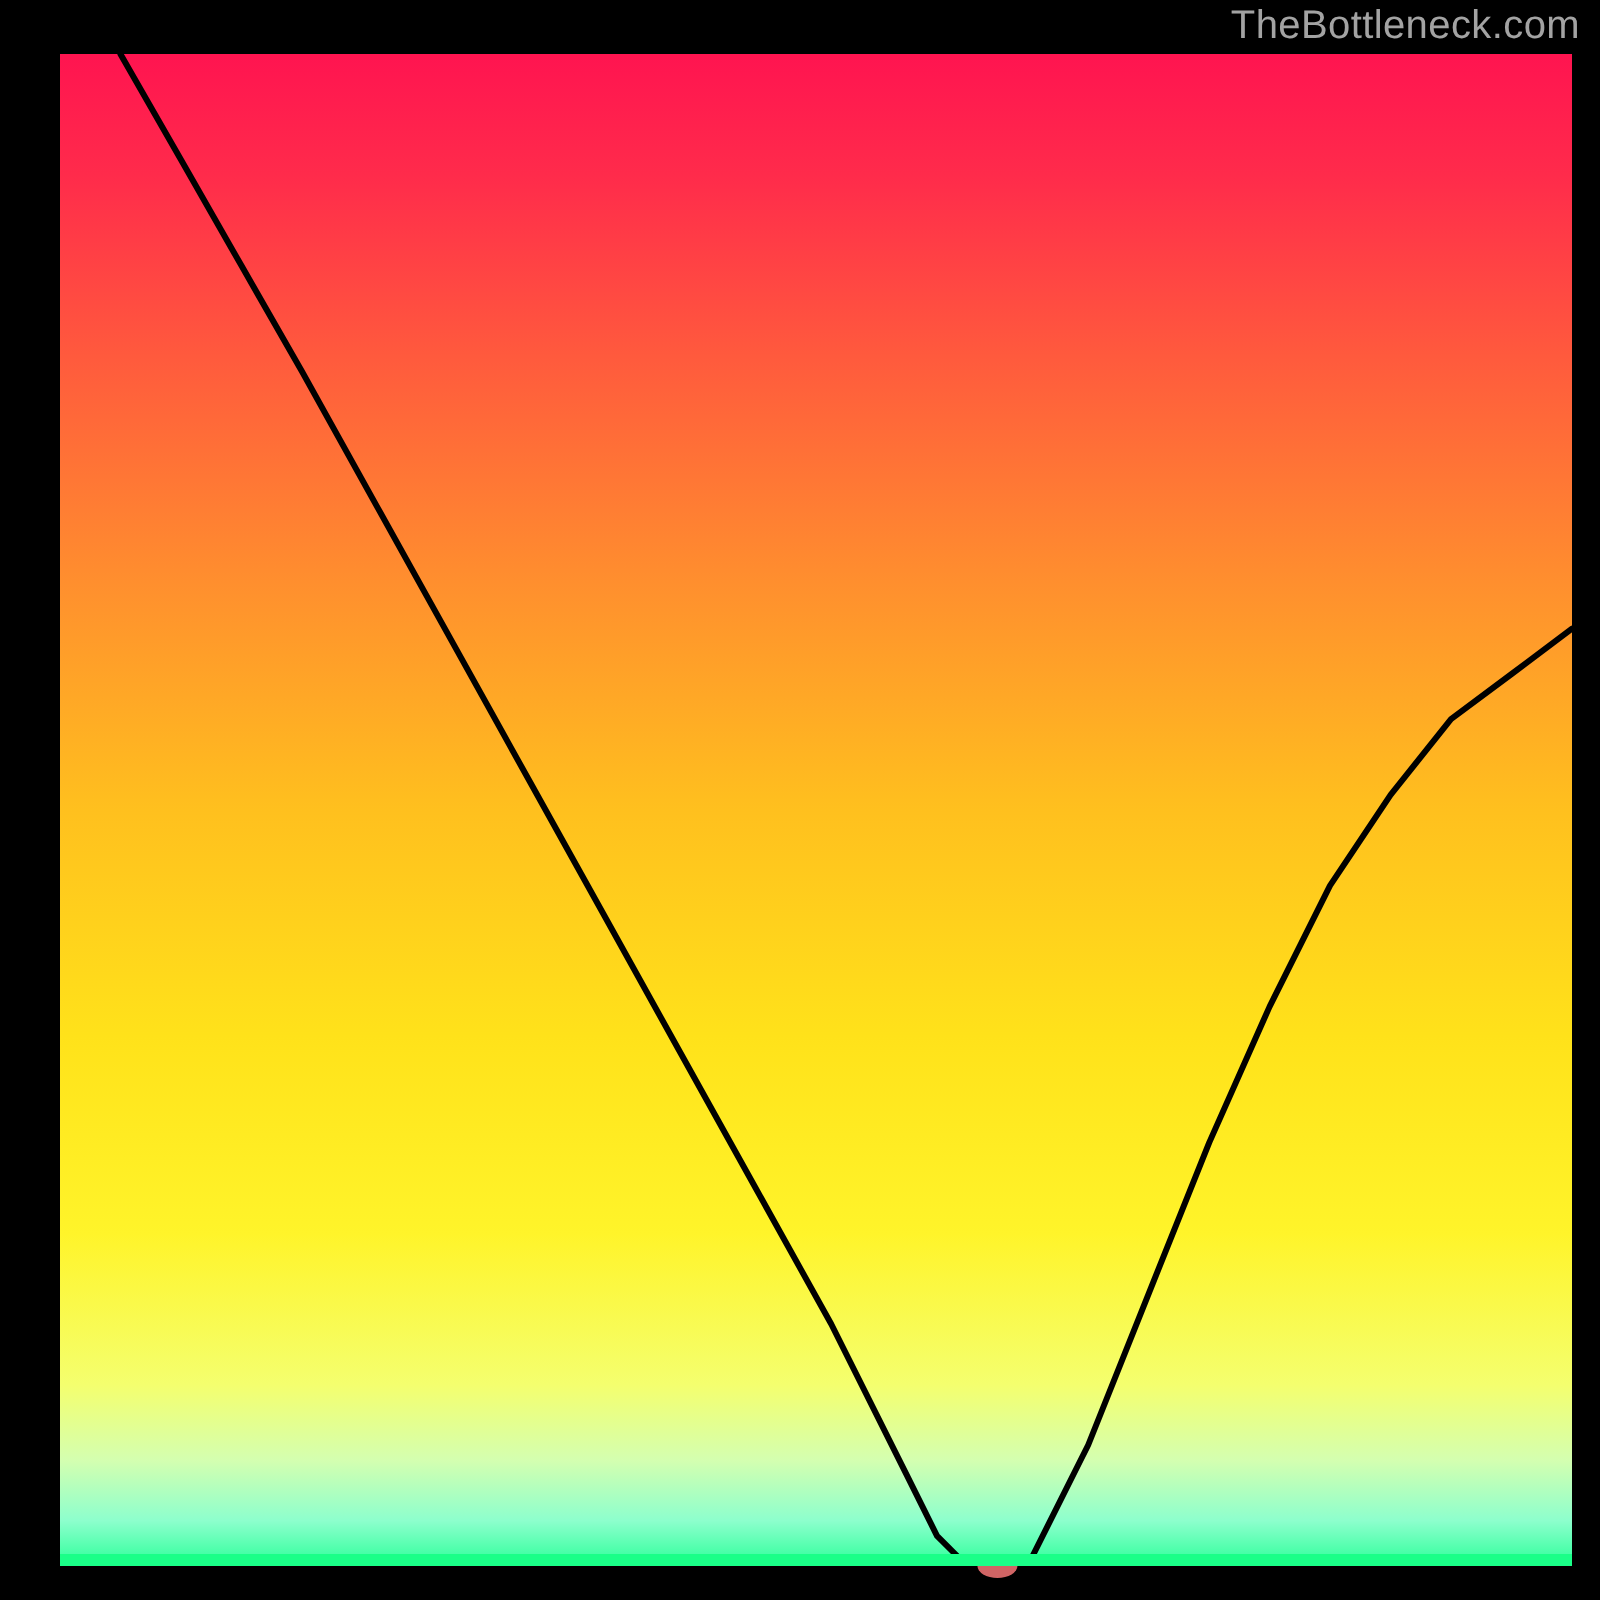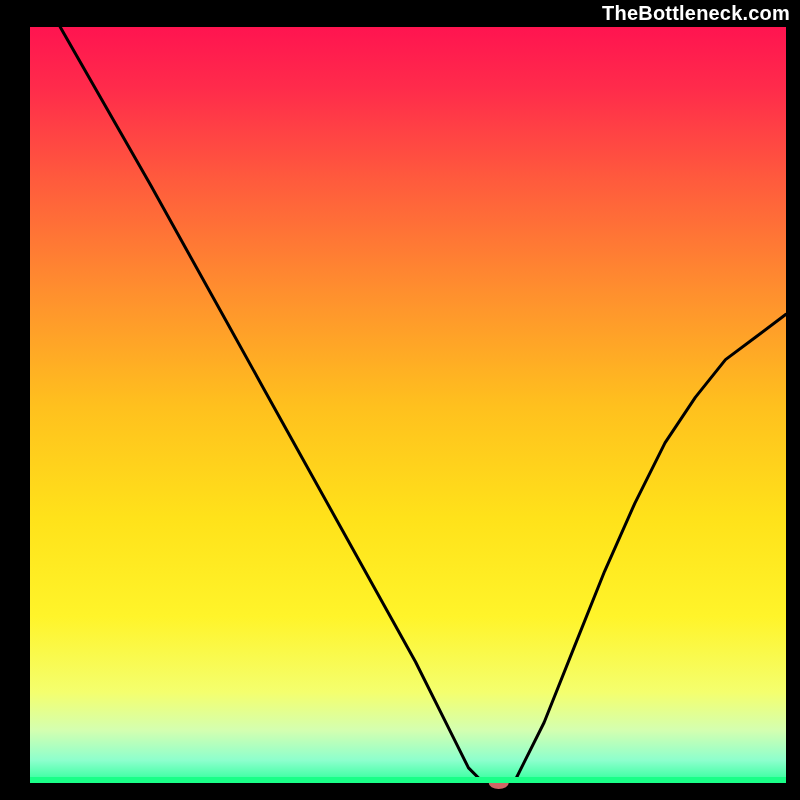--- a/index.html
+++ b/index.html
@@ -14,22 +14,22 @@
   .container {
     position: relative;
     width: 800px;
     height: 800px;
   }
   .watermark {
     position: absolute;
     top: 2px;
     right: 10px;
     font-size: 20px;
-    font-weight: bold;
-    color: #ffffff;
+    font-weight: normal;
+    color: #a3a3a3;
     z-index: 5;
     letter-spacing: 0.2px;
   }
   svg.chart {
     position: absolute;
     top: 0;
     left: 0;
   }
 </style>
 </head>

